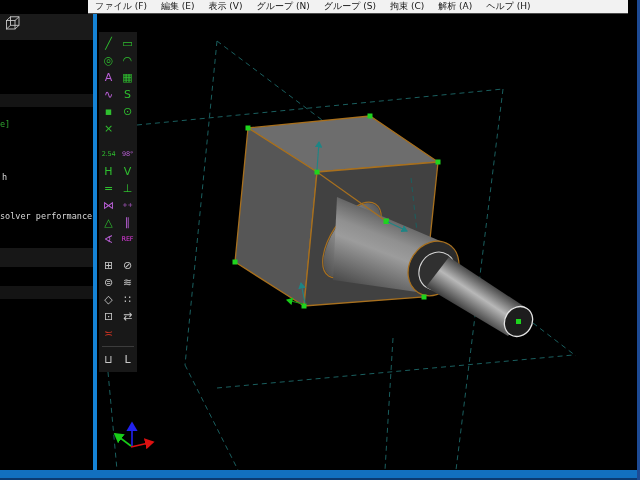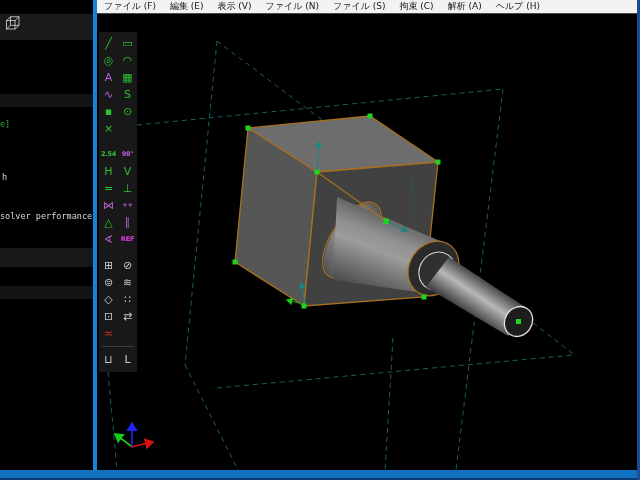--- a/index.html
+++ b/index.html
@@ -17,30 +17,30 @@
               white-space:nowrap;line-height:10px;}
   .cube-glyph{position:absolute;left:5px;top:15px;}
 
   
   .divider{position:absolute;left:93px;top:0;width:4px;height:470px;background:var(--accent);z-index:7;}
   .bottom-bar{position:absolute;left:0;top:470px;width:640px;height:8px;background:var(--bottombar);z-index:9;}
   .bottom-bar-edge{position:absolute;left:0;top:478px;width:640px;height:2px;background:var(--bottomedge);z-index:9;}
   .right-border{position:absolute;left:637px;top:0;width:3px;height:480px;background:var(--rightborder);z-index:10;}
 
   
-  .menubar{position:absolute;left:97px;top:0;width:540px;height:13px;background:#f2f2f2;
+  .menubar{position:absolute;left:88px;top:0;width:540px;height:13px;background:#f2f2f2;
            border-bottom:1px solid #4a4a4a;display:flex;z-index:8;box-sizing:content-box;}
   .menu-item{font-size:9px;line-height:13px;color:#141414;padding:0 7px;white-space:nowrap;cursor:default;}
 
   
   .toolbar{position:absolute;left:99px;top:32px;width:38px;background:#181818;z-index:5;padding:3px 0 4px 0;}
   .tb-row{display:flex;height:17px;}
   .tb-cell{width:19px;height:17px;display:flex;align-items:center;justify-content:center;
            font-size:11px;line-height:17px;cursor:default;}
-  .tb-cell.small{font-size:6.5px;letter-spacing:-0.2px;font-weight:bold;}
+  .tb-cell.small{font-size:6.5px;letter-spacing:-0.2px;font-weight:normal;}
   .tb-sep{height:9px;}
   .tb-hr{height:1px;background:#3c3c3c;margin:4px 3px;}
   .c-g{color:#2fbf2f}.c-p{color:#b95fd6}.c-m{color:#e03ae0}.c-w{color:#c9c9c9}.c-r{color:#cc3322}
 
   
   .scene{position:absolute;left:0;top:0;z-index:1;}
   .f-top{fill:var(--face-top);}
   .f-left{fill:var(--face-left);}
   .f-right{fill:var(--face-right);}
   .edge{stroke:var(--edge);stroke-width:1.3;}
@@ -154,22 +154,22 @@
   <span class="panel-frag" style="left: 0px; top: 119px; color: rgb(47, 165, 47);">e]</span>
   <span class="panel-frag" style="left: 2px; top: 172px; color: rgb(217, 217, 217);">h</span>
   <span class="panel-frag" style="left: 0px; top: 211px; color: rgb(217, 217, 217);">solver performance)</span>
 </div>
 
 <div class="divider"></div>
 <div class="menubar">
     <div class="menu-item">ファイル (F)</div>
     <div class="menu-item">編集 (E)</div>
     <div class="menu-item">表示 (V)</div>
-    <div class="menu-item">ファイル (N)</div>
-    <div class="menu-item">ファイル (S)</div>
+    <div class="menu-item">グループ (N)</div>
+    <div class="menu-item">グループ (S)</div>
     <div class="menu-item">拘束 (C)</div>
     <div class="menu-item">解析 (A)</div>
     <div class="menu-item">ヘルプ (H)</div>
   </div>
 <div class="toolbar">
     <div class="tb-row">
       <div class="tb-cell c-g">
         <span>╱</span>
       </div>
       <div class="tb-cell c-g">

